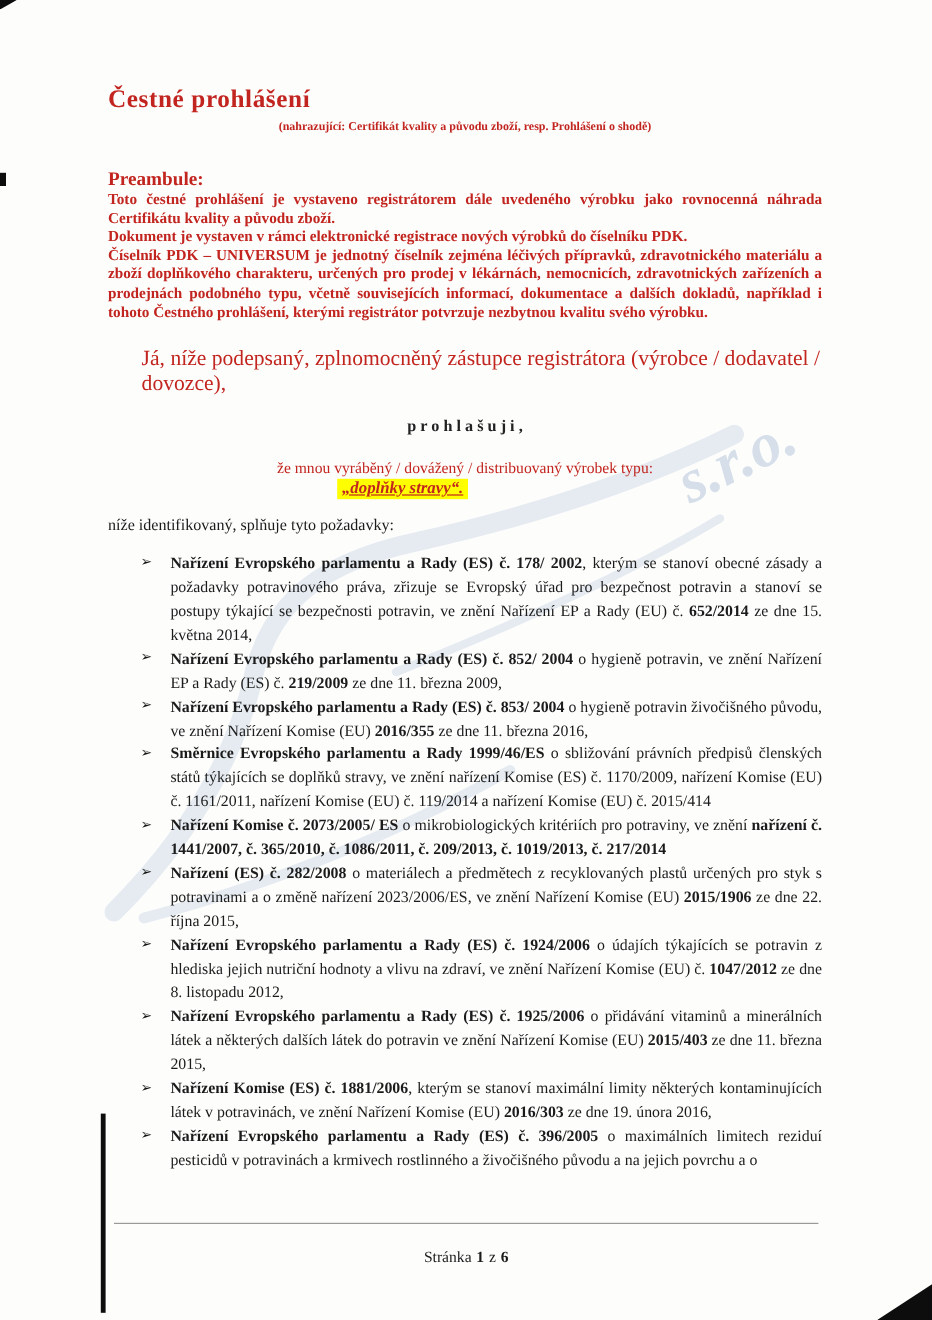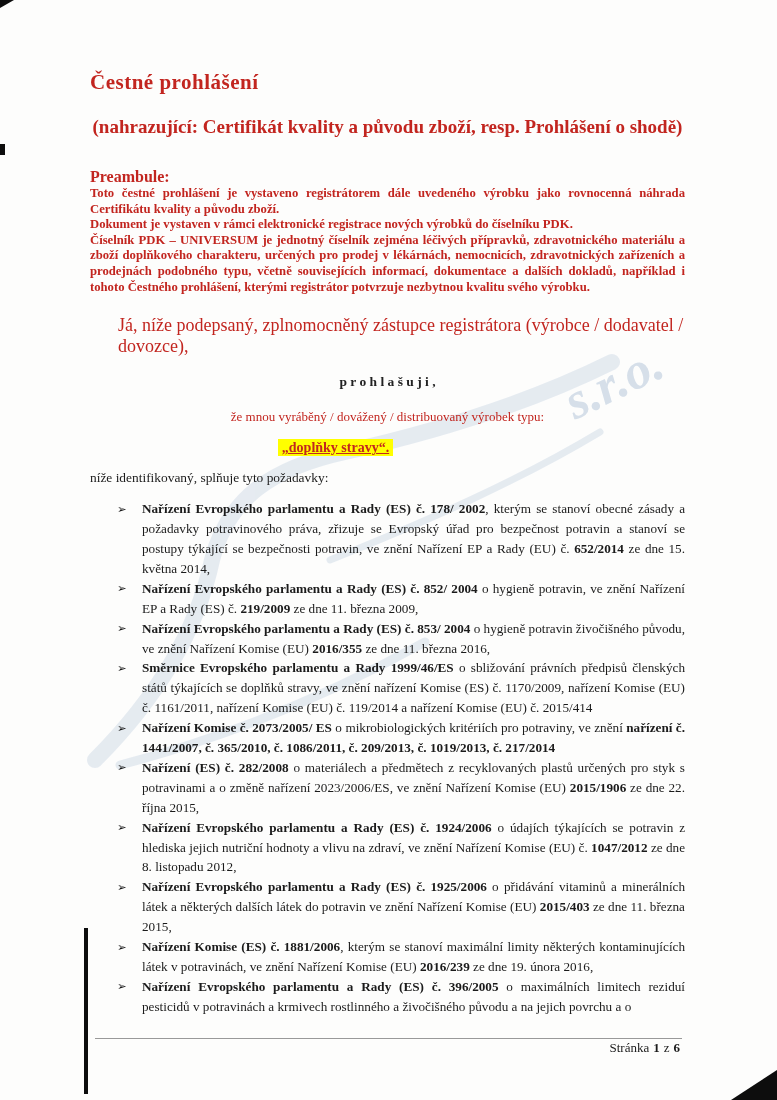--- a/index.html
+++ b/index.html
@@ -26,22 +26,22 @@
   }
   .header-code {
     font-size:13px; font-style:italic; text-align:right; color:#222;
   }
   .doc-title {
     margin-top:30px; text-align:left;
     font-size:21px; font-weight:bold; letter-spacing:0.5px;
     color:var(--red,#c2251f);
   }
   .doc-subtitle {
-    margin-top:21px; text-align:center;
-    font-size:19px; font-weight:bold;
+    margin-top:5px; text-align:center;
+    font-size:10px; font-weight:bold;
     color:var(--red,#c2251f);
   }
   .preamble-heading {
     margin-top:30px; font-size:16px; font-weight:bold;
     color:var(--red,#c2251f);
   }
   .preamble p {
     font-size:12.7px; font-weight:bold; line-height:15.6px;
     text-align:justify; color:var(--red,#c2251f);
   }
@@ -49,21 +49,21 @@
     margin-top:20px; padding-left:28px;
     font-size:18px; color:var(--red,#c2251f);
   }
   .verb {
     margin-top:17px; text-align:center;
     font-size:13.5px; font-weight:bold; color:#222;
   }
   .product-line {
     margin-top:19px; font-size:13px; color:var(--red,#c2251f);text-align:center;
   }
-  .product-type-line { margin-top:13px; text-align:center; }
+  .product-type-line { text-align:center;font-style:italic; }
   .product-type {
     position:relative; left:-52px;
     background:var(--hl,#ffff00);
     color:var(--red,#c2251f);
     font-weight:bold; font-size:14px;
     text-decoration:underline;
     padding:1px 4px;
   }
   .req-intro { margin-top:14px; font-size:13.4px; color:#1b1b1b; }
   .req-list { list-style:none; margin-top:13px; padding-left:25px; }
@@ -71,21 +71,21 @@
     position:relative; padding-left:27px;
     font-size:13.2px; line-height:19.9px;
     text-align:justify; color:#1b1b1b;
   }
   .req-list .bullet { position:absolute; left:2px; top:0.5px; font-size:11.5px; color:#111; }
   .b { font-weight:bold; }
   .footer {
     position:absolute; z-index:2;
     left:95px; right:95px; bottom:44px;
     border-top:1px solid #999;
-    text-align:right; font-size:13px; padding-top:1px; color:#1b1b1b;
+    text-align:center; font-size:13px; padding-top:20px; color:#1b1b1b;
   }
   .footer span { margin:0 2px; }
   
   .artifact { position:absolute; z-index:3; background:#0d0d0d; }
   .corner-tl { top:0; left:0; width:14px; height:8px; clip-path:polygon(0 0,100% 0,0 100%); }
   .edge-tick { top:144px; left:0; width:5px; height:11px; }
   .left-bar { top:928px; left:84px; width:4px; height:166px; }
   .corner-br { bottom:0; right:0; width:46px; height:30px; clip-path:polygon(100% 0,100% 100%,0 100%); }
 </style>
 </head>
@@ -132,21 +132,21 @@
 
     <ul class="req-list" id="req-list">
         <li><span class="bullet">➢</span><span class="b">Nařízení Evropského parlamentu a Rady (ES) č. 178/ 2002</span><span>, kterým se stanoví obecné zásady a požadavky potravinového práva, zřizuje se Evropský úřad pro bezpečnost potravin a stanoví se postupy týkající se bezpečnosti potravin, ve znění Nařízení EP a Rady (EU) č. </span><span class="b">652/2014</span><span> ze dne 15. května 2014,</span></li>
         <li><span class="bullet">➢</span><span class="b">Nařízení Evropského parlamentu a Rady (ES) č. 852/ 2004</span><span> o hygieně potravin, ve znění Nařízení EP a Rady (ES) č. </span><span class="b">219/2009</span><span> ze dne 11. března 2009,</span></li>
         <li><span class="bullet">➢</span><span class="b">Nařízení Evropského parlamentu a Rady (ES) č. 853/ 2004</span><span> o hygieně potravin živočišného původu, ve znění Nařízení Komise (EU) </span><span class="b">2016/355</span><span> ze dne 11. března 2016,</span></li>
         <li><span class="bullet">➢</span><span class="b">Směrnice Evropského parlamentu a Rady 1999/46/ES</span><span> o sbližování právních předpisů členských států týkajících se doplňků stravy, ve znění nařízení Komise (ES) č. 1170/2009, nařízení Komise (EU) č. 1161/2011, nařízení Komise (EU) č. 119/2014 a nařízení Komise (EU) č. 2015/414</span></li>
         <li><span class="bullet">➢</span><span class="b">Nařízení Komise č. 2073/2005/ ES</span><span> o mikrobiologických kritériích pro potraviny, ve znění </span><span class="b">nařízení č. 1441/2007, č. 365/2010, č. 1086/2011, č. 209/2013, č. 1019/2013, č. 217/2014</span></li>
         <li><span class="bullet">➢</span><span class="b">Nařízení (ES) č. 282/2008</span><span> o materiálech a předmětech z recyklovaných plastů určených pro styk s potravinami a o změně nařízení 2023/2006/ES, ve znění Nařízení Komise (EU) </span><span class="b">2015/1906</span><span> ze dne 22. října 2015,</span></li>
         <li><span class="bullet">➢</span><span class="b">Nařízení Evropského parlamentu a Rady (ES) č. 1924/2006</span><span> o údajích týkajících se potravin z hlediska jejich nutriční hodnoty a vlivu na zdraví, ve znění Nařízení Komise (EU) č. </span><span class="b">1047/2012</span><span> ze dne 8. listopadu 2012,</span></li>
         <li><span class="bullet">➢</span><span class="b">Nařízení Evropského parlamentu a Rady (ES) č. 1925/2006</span><span> o přidávání vitaminů a minerálních látek a některých dalších látek do potravin ve znění Nařízení Komise (EU) </span><span class="b">2015/403</span><span> ze dne 11. března 2015,</span></li>
-        <li><span class="bullet">➢</span><span class="b">Nařízení Komise (ES) č. 1881/2006</span><span>, kterým se stanoví maximální limity některých kontaminujících látek v potravinách, ve znění Nařízení Komise (EU) </span><span class="b">2016/239</span><span> ze dne 19. února 2016,</span></li>
+        <li><span class="bullet">➢</span><span class="b">Nařízení Komise (ES) č. 1881/2006</span><span>, kterým se stanoví maximální limity některých kontaminujících látek v potravinách, ve znění Nařízení Komise (EU) </span><span class="b">2016/303</span><span> ze dne 19. února 2016,</span></li>
         <li><span class="bullet">➢</span><span class="b">Nařízení Evropského parlamentu a Rady (ES) č. 396/2005</span><span> o maximálních limitech reziduí pesticidů v potravinách a krmivech rostlinného a živočišného původu a na jejich povrchu a o</span></li>
       </ul>
 
   </div>
 
   <div class="footer">
     <span>Stránka</span><span class="b">1</span><span>z</span><span class="b">6</span>
   </div>
 
   <div class="artifact corner-tl"></div>

